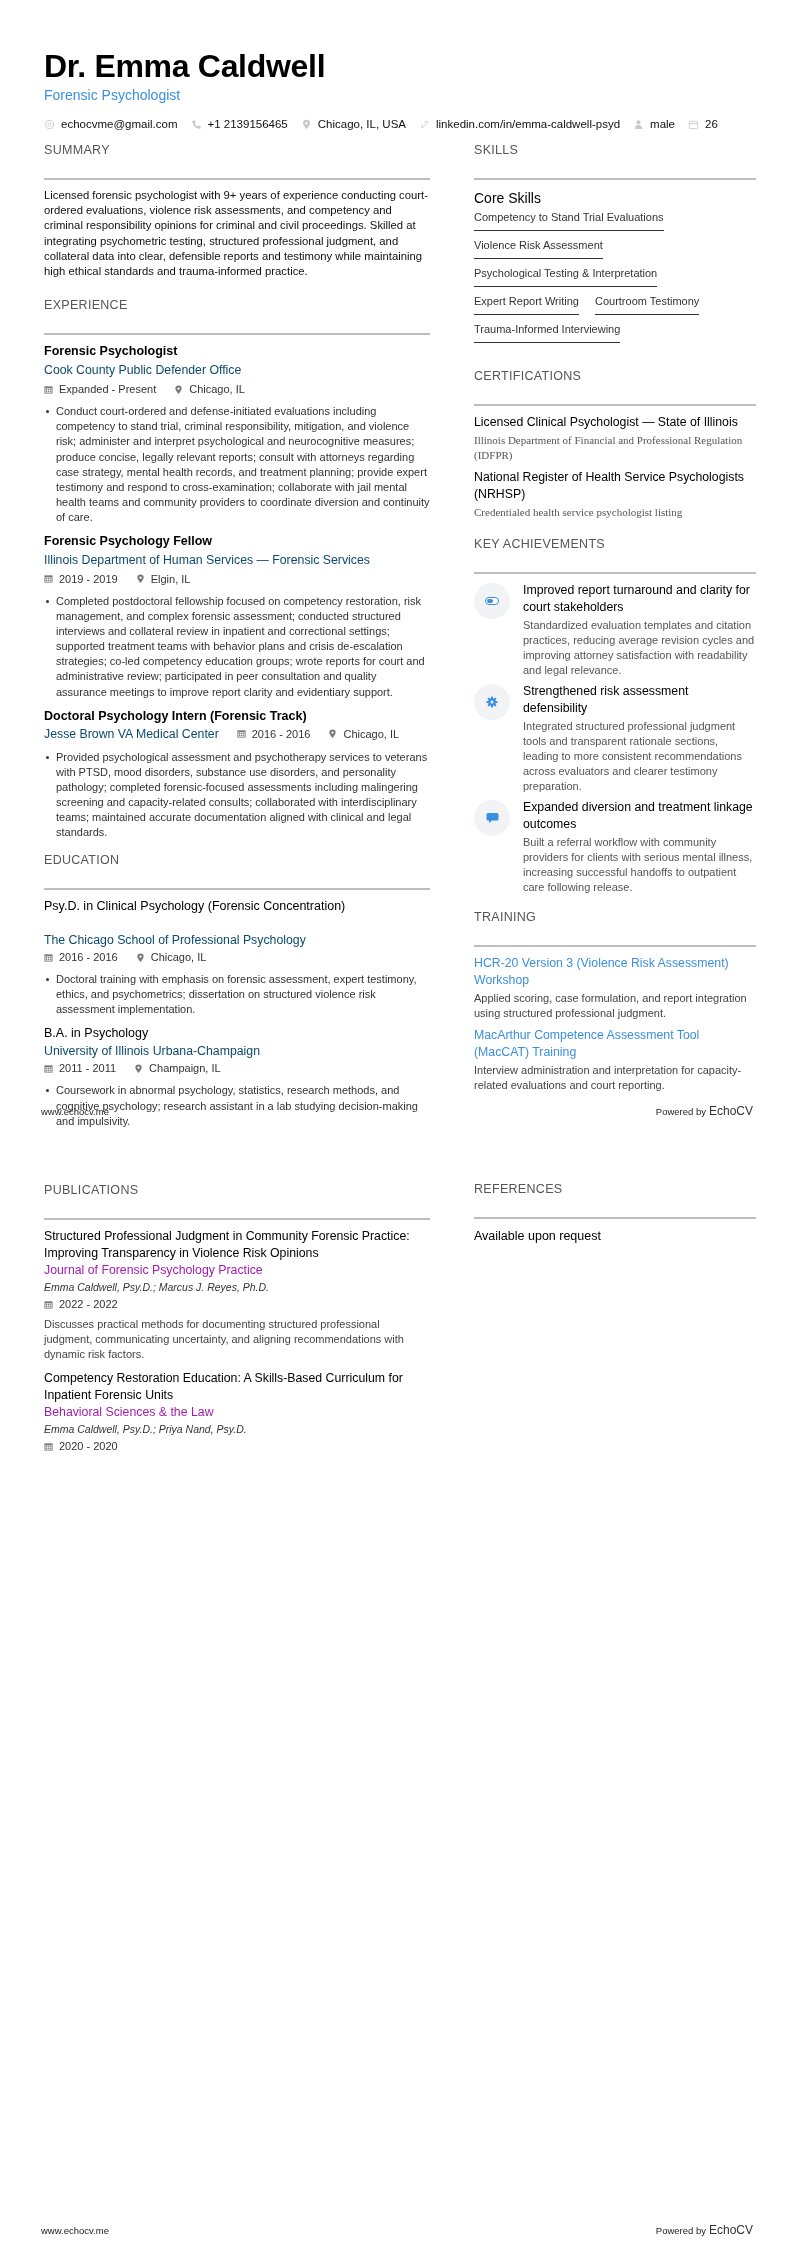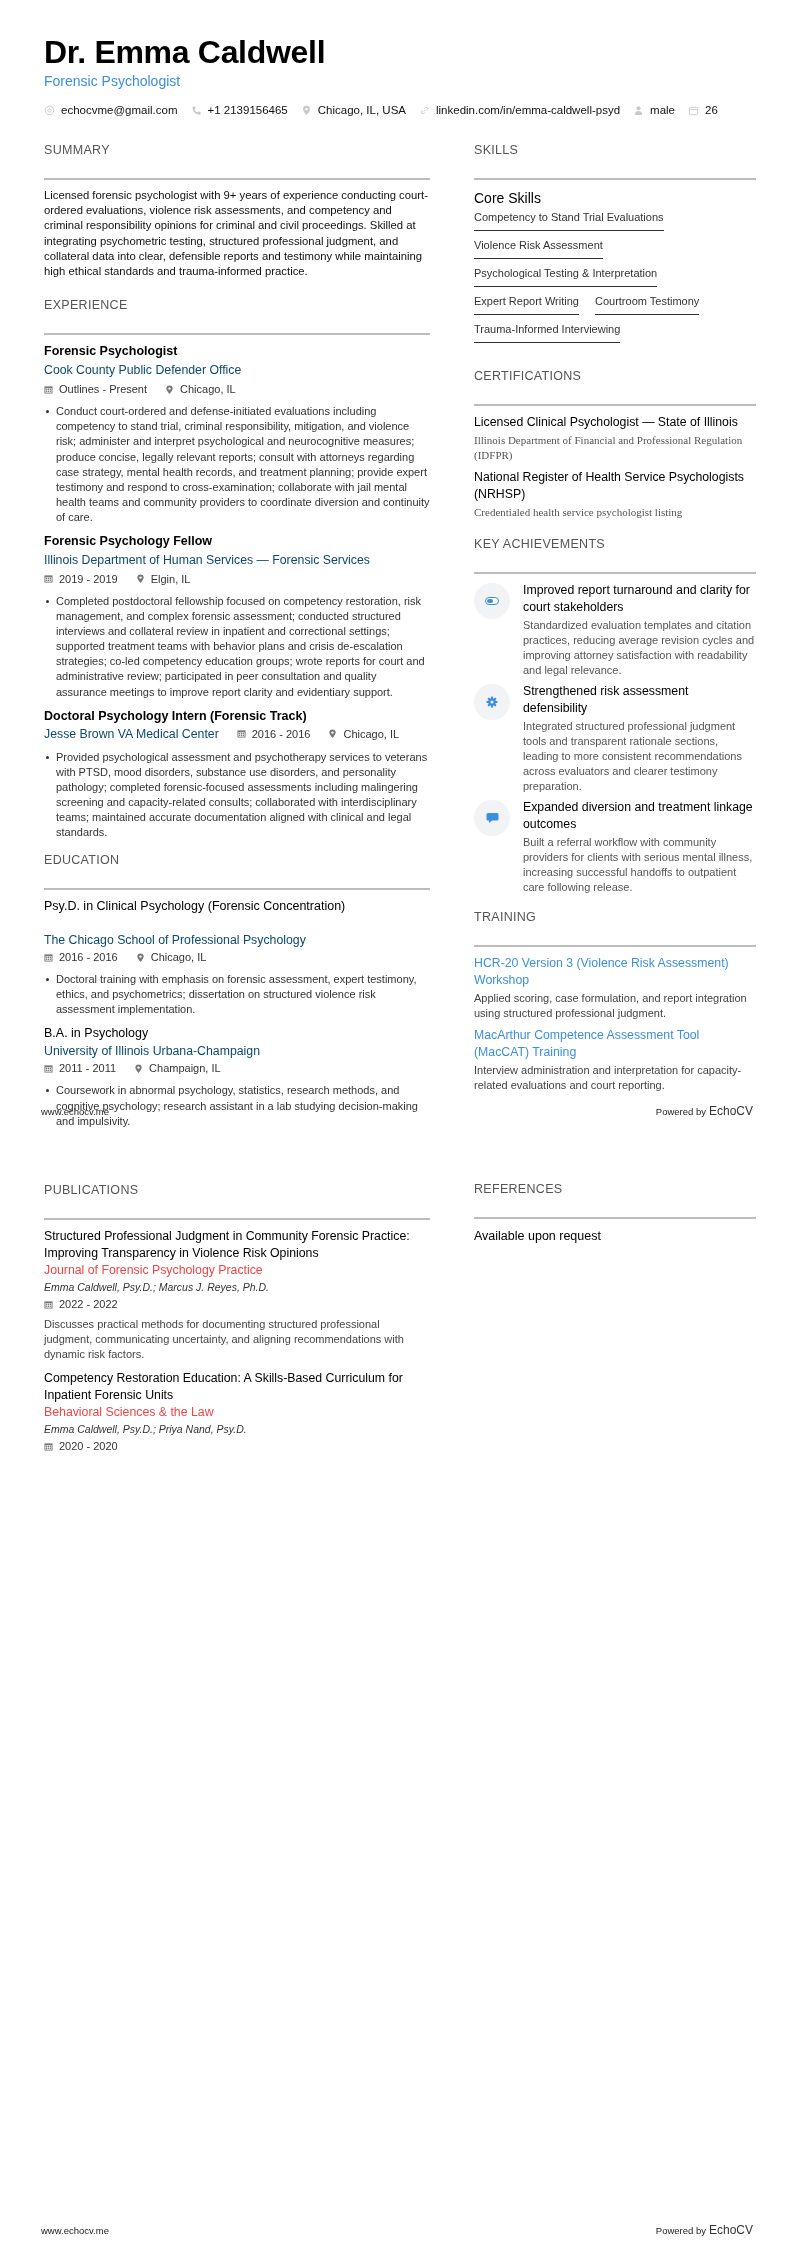--- a/index.html
+++ b/index.html
@@ -3,21 +3,21 @@
 <meta charset="utf-8">
 <style>
   * { box-sizing: border-box; margin: 0; padding: 0; }
   html, body { width: 794px; background: #ffffff; }
   body { font-family: "Liberation Sans", "DejaVu Sans", sans-serif; color: #1a1a1a; position: relative; height: 2246px; overflow: hidden; }
 
   .page { position: absolute; left: 0; width: 794px; }
   .page1 { top: 0; height: 1123px; }
   .page2 { top: 1123px; height: 1123px; }
 
-  .header { position: absolute; left: 44px; top: 33px; width: 710px; }
+  .header { position: absolute; left: 44px; top: 47px; width: 710px; }
   .name { font-size: 32px; font-weight: 700; color: #000; letter-spacing: -0.3px; line-height: 38px; }
   .role { font-size: 14px; color: #3b8fdd; margin-top: 1px; line-height: 18px; }
   .contacts { display: flex; align-items: center; margin-top: 14px; font-size: 11.5px; color: #111; white-space: nowrap; }
   .contact { display: flex; align-items: center; margin-right: 13px; }
   .cicon { width: 11px; height: 11px; margin-right: 6px; display: inline-flex; align-items: center; justify-content: center; }
   .cicon svg { width: 11px; height: 11px; }
 
   .col-left { position: absolute; left: 44px; width: 386px; }
   .col-right { position: absolute; left: 474px; width: 282px; }
 
@@ -51,21 +51,21 @@
   .ach-icon { width: 36px; height: 36px; border-radius: 50%; background: #f1f3f5; display: flex; align-items: center; justify-content: center; flex-shrink: 0; margin-right: 13px; margin-top: 1px; }
   .ach-body { flex: 1; }
   .ach-title { font-size: 12.3px; color: #000; line-height: 17px; }
   .ach-desc { font-size: 11px; color: #555; line-height: 15px; margin-top: 2px; }
 
   .train-title { font-size: 12.3px; color: #3b8fdd; line-height: 17px; }
   .train-desc { font-size: 11px; color: #444; line-height: 15px; margin-top: 2px; margin-bottom: 6px; }
 
   .pub { margin-bottom: 8px; }
   .pub-title { font-size: 12.3px; color: #000; line-height: 17px; }
-  .pub-venue { font-size: 12.3px; color: #ef4444; line-height: 17px; }
+  .pub-venue { font-size: 12.3px; color: #a21caf; line-height: 17px; }
   .pub-authors { font-size: 10.5px; font-style: italic; color: #333; line-height: 15px; margin-top: 1px; }
   .pub-desc { font-size: 11px; color: #444; line-height: 15px; margin-top: 5px; }
 
   .ref-text { font-size: 12.5px; color: #000; line-height: 18px; }
 
   .footer { position: absolute; left: 41px; width: 712px; display: flex; justify-content: space-between; align-items: baseline; }
   .footer-left { font-size: 9.5px; color: #222; }
   .footer-right { font-size: 9.5px; color: #222; }
   .footer-brand { font-size: 12px; color: #333; margin-left: 3px; }
 </style>
@@ -151,21 +151,21 @@
             <svg viewBox="0 0 10 10">
                 <rect x="0.5" y="1.5" width="9" height="8" fill="#777"></rect>
                 <rect x="1.5" y="3.5" width="7" height="5" fill="#fff"></rect>
                 <rect x="2" y="4" width="1.5" height="1.5" fill="#777"></rect>
                 <rect x="4.2" y="4" width="1.5" height="1.5" fill="#777"></rect>
                 <rect x="6.4" y="4" width="1.5" height="1.5" fill="#777"></rect>
                 <rect x="2" y="6.2" width="1.5" height="1.5" fill="#777"></rect>
                 <rect x="4.2" y="6.2" width="1.5" height="1.5" fill="#777"></rect>
                 <rect x="6.4" y="6.2" width="1.5" height="1.5" fill="#777"></rect>
               </svg>
-            <span>Outlines - Present</span>
+            <span>Expanded - Present</span>
           </span>
           <span class="meta-item">
             <svg viewBox="0 0 10 10">
                 <path d="M5 10 Q1.5 6 1.5 4 A3.5 3.5 0 0 1 8.5 4 Q8.5 6 5 10 Z" fill="#777"></path>
                 <circle cx="5" cy="4" r="1.3" fill="#fff"></circle>
               </svg>
             <span>Chicago, IL</span>
           </span>
         </div>
         <ul class="bullets">

